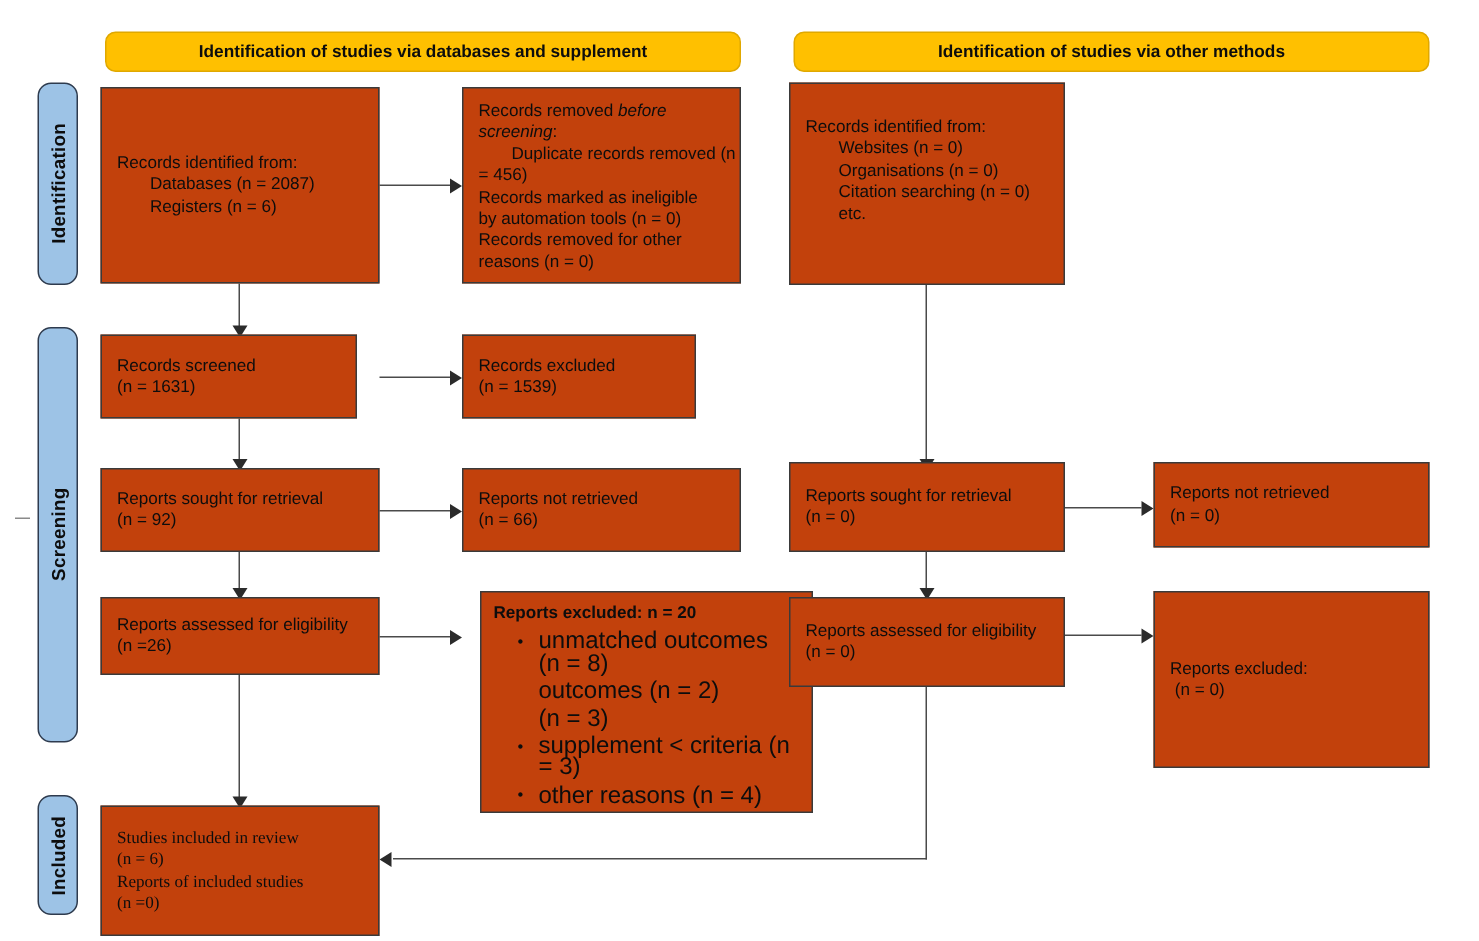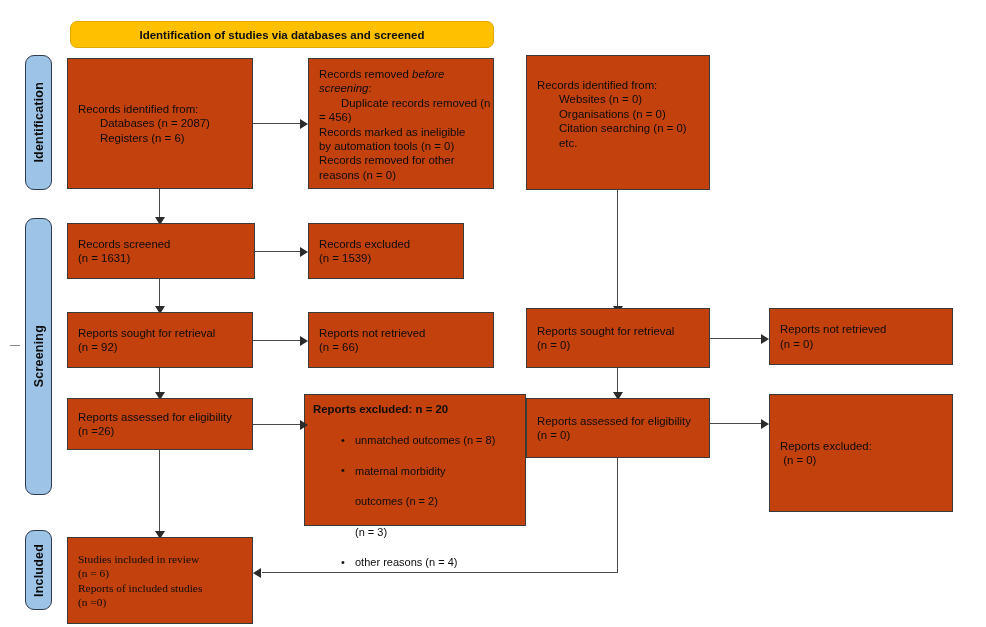--- a/index.html
+++ b/index.html
@@ -79,23 +79,23 @@
     font-size: 11.4px;
     margin-bottom: 1px;
   }
   ul.bl {
     margin: 0;
     padding-left: 26px;
     list-style: none;
   }
   ul.bl li {
     position: relative;
-    font-size: 11px;
+    font-size: 16px;
     line-height: 14.4px;
-    margin: 16px;
+    margin: 4px;
   }
   ul.bl li::before {
     content: "\2022";
     position: absolute;
     left: -14px;
     top: -0.5px;
     font-size: 11px;
   }
 
   
@@ -147,23 +147,26 @@
     <span class="stage-label">Screening</span>
   </div>
 
   <div class="stage-tab" style="left:25px; top:530px; width:27px; height:80px;">
     <span class="stage-label">Included</span>
   </div>
 
   <div class="tick" style="left:10px; top:345px; width:10px;"></div>
 
   <div class="banner" style="left:70px; top:21px; width:424px; height:27px;">
-    <span>Identification of studies via databases and screened</span>
-  </div>
-
+    <span>Identification of studies via databases and supplement</span>
+  </div>
+
+  <div class="banner" style="left:529px; top:21px; width:424px; height:27px;">
+    <span>Identification of studies via other methods</span>
+  </div>
 
   <div class="pbox" style="left:67px; top:58px; width:186px; height:131px;">
     <span class="ln">Records identified from:</span>
     <span class="ln ind">Databases (n = 2087)</span>
     <span class="ln ind">Registers (n = 6)</span>
   </div>
 
   <div class="pbox top" style="left:308px; top:58px; width:186px; height:131px;">
     <span class="ln"><span>Records removed </span><em>before</em></span>
     <span class="ln"><em>screening</em><span>:</span></span>
@@ -174,21 +177,21 @@
     <span class="ln">Records removed for other</span>
     <span class="ln">reasons (n = 0)</span>
   </div>
 
   <div class="conn-h" style="left:253px; top:123px; width:47px;"></div>
   <div class="arrow-r" style="left:300px; top:118.5px;"></div>
 
   <div class="conn-v" style="left:159px; top:189px; height:29px;"></div>
   <div class="arrow-d" style="left:155px; top:217px;"></div>
 
-  <div class="pbox" style="left:67px; top:223px; width:188px; height:56px;">
+  <div class="pbox" style="left:67px; top:223px; width:171px; height:56px;">
     <span class="ln">Records screened</span>
     <span class="ln">(n = 1631)</span>
   </div>
 
   <div class="pbox" style="left:308px; top:223px; width:156px; height:56px;">
     <span class="ln">Records excluded</span>
     <span class="ln">(n = 1539)</span>
   </div>
 
   <div class="conn-h" style="left:253px; top:251px; width:47px;"></div>
@@ -211,27 +214,27 @@
   <div class="arrow-r" style="left:300px; top:335.5px;"></div>
 
   <div class="conn-v" style="left:159px; top:368px; height:25px;"></div>
   <div class="arrow-d" style="left:155px; top:392px;"></div>
 
   <div class="pbox" style="left:67px; top:398px; width:186px; height:52px;">
     <span class="ln">Reports assessed for eligibility</span>
     <span class="ln">(n =26)</span>
   </div>
 
-  <div class="pbox top" style="left:304px; top:394px; width:222px; height:132px; padding:7px 8px;">
+  <div class="pbox top" style="left:320px; top:394px; width:222px; height:148px; padding:7px 8px;">
     <div class="excl-title">Reports excluded: n = 20</div>
     <ul class="bl">
       <li>unmatched outcomes (n = 8)</li>
-      <li>maternal morbidity</li>
       <li style="list-style: none; --no-bullet: 1;" class="nobullet">outcomes (n = 2)</li>
       <li class="nobullet" style="--no-bullet: 1;">(n = 3)</li>
+      <li>supplement &lt; criteria (n = 3)</li>
       <li>other reasons (n = 4)</li>
     </ul>
   </div>
 
   <div class="conn-h" style="left:253px; top:424px; width:47px;"></div>
   <div class="arrow-r" style="left:300px; top:419.5px;"></div>
 
   <div class="conn-v" style="left:159px; top:450px; height:82px;"></div>
   <div class="arrow-d" style="left:155px; top:531px;"></div>
 

